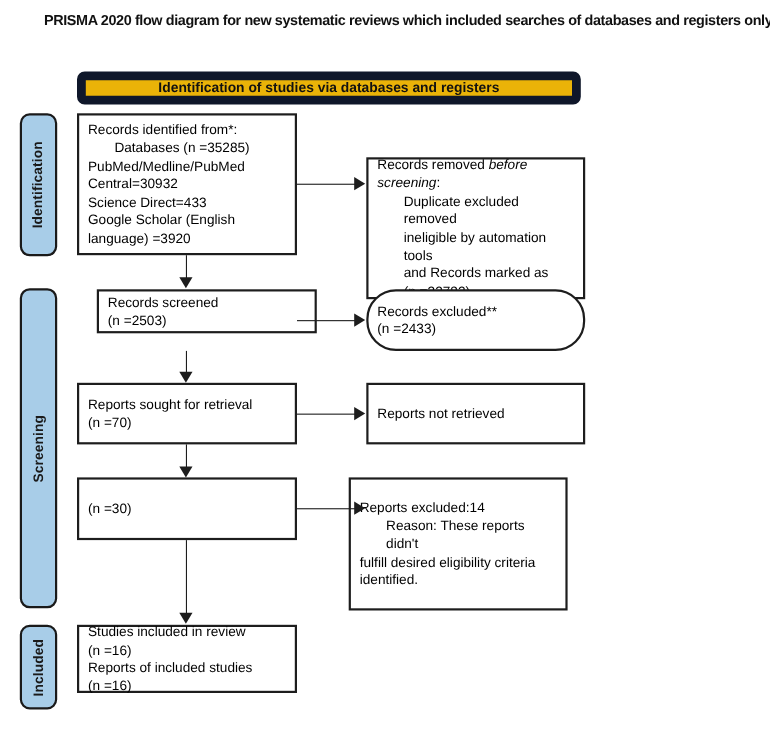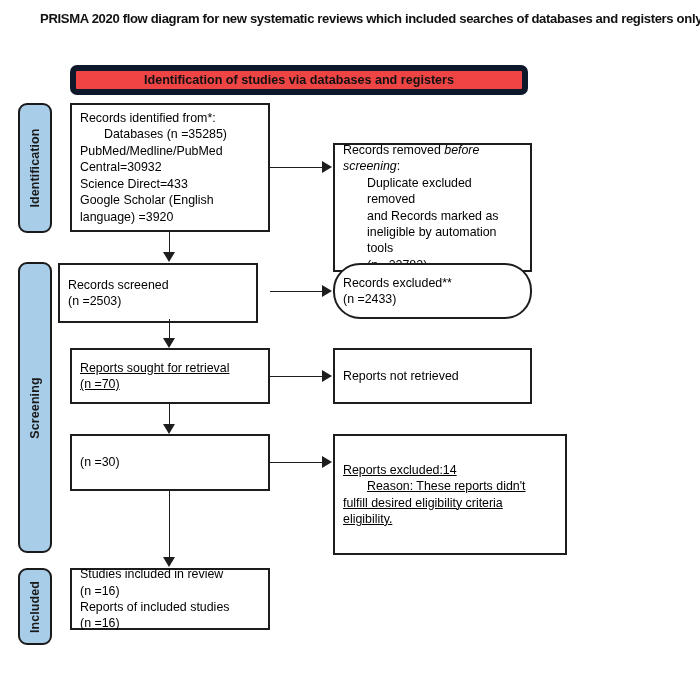--- a/index.html
+++ b/index.html
@@ -54,22 +54,22 @@
   #phase-screening      { top: 262px;  height: 291px; }
   #phase-included       { top: 568px;  height: 77px;  }
 
   
   #banner {
     position: absolute;
     left: 70px;
     top: 65px;
     width: 458px;
     height: 30px;
-    background: #ef4444;
-    border: 6px solid #0f172a;
+    background: #eab308;
+    border: 8px solid #0f172a;
     border-radius: 7px;
     box-sizing: border-box;
     display: flex;
     align-items: center;
     justify-content: center;
     font-size: 12.6px;
     font-weight: bold;
     color: #111111;
   }
 
@@ -86,30 +86,30 @@
     display: flex;
     flex-direction: column;
     justify-content: center;
   }
   .flow-box .line { white-space: pre-wrap; }
   .flow-box .indent { padding-left: 24px; }
   .flow-box em { font-style: italic; }
 
   
   #box-identified      { left: 70px;  top: 103px; width: 200px; height: 129px; }
-  #box-screened        { left: 58px;  top: 263px; width: 200px; height: 60px;  }
-  #box-sought          { left: 70px;  top: 348px; width: 200px; height: 56px; text-decoration: underline;  }
+  #box-screened        { left: 88px;  top: 263px; width: 200px; height: 40px;  }
+  #box-sought          { left: 70px;  top: 348px; width: 200px; height: 56px;  }
   #box-assessed        { left: 70px;  top: 434px; width: 200px; height: 57px;  }
   #box-included        { left: 70px;  top: 568px; width: 200px; height: 62px;  }
 
   
   #box-removed         { left: 333px; top: 103px; width: 199px; height: 129px; margin-top: 40px; }
   #box-excluded-rec    { left: 333px; top: 263px; width: 199px; height: 56px; border-radius: 27px;  }
   #box-not-retrieved   { left: 333px; top: 348px; width: 199px; height: 56px;  }
-  #box-excluded-rep    { left: 333px; top: 434px; width: 234px; height: 121px; text-decoration: underline; }
+  #box-excluded-rep    { left: 317px; top: 434px; width: 199px; height: 121px; }
 
   
   .conn-v {
     position: absolute;
     width: 0;
     border-left: 1.8px solid #1d1d1d;
     left: 169px;
   }
   .conn-h {
     position: absolute;
@@ -204,39 +204,39 @@
   <div class="line">Studies included in review</div>
   <div class="line">(n =16)</div>
   <div class="line">Reports of included studies</div>
   <div class="line">(n =16)</div>
 </div>
 
 <div class="flow-box" id="box-removed">
   <div class="line"><span>Records removed </span><em>before</em></div>
   <div class="line"><em>screening</em><span>:</span></div>
   <div class="line indent">Duplicate excluded removed</div>
+  <div class="line indent">ineligible by automation tools</div>
   <div class="line indent">and Records marked as</div>
-  <div class="line indent">ineligible by automation tools</div>
   <div class="line indent">(n =32782)</div>
 </div>
 
 <div class="flow-box" id="box-excluded-rec">
   <div class="line">Records excluded**</div>
   <div class="line">(n =2433)</div>
 </div>
 
 <div class="flow-box" id="box-not-retrieved">
   <div class="line">Reports not retrieved</div>
 </div>
 
 <div class="flow-box" id="box-excluded-rep">
   <div class="line">Reports excluded:14</div>
   <div class="line indent">Reason: These reports didn't</div>
   <div class="line">fulfill desired eligibility criteria</div>
-  <div class="line">eligibility.</div>
+  <div class="line">identified.</div>
 </div>
 
 <div class="conn-v" id="v1"></div>
 <div class="arrow-down" id="a1"></div>
 
 <div class="conn-v" id="v2"></div>
 <div class="arrow-down" id="a2"></div>
 
 <div class="conn-v" id="v3"></div>
 <div class="arrow-down" id="a3"></div>

